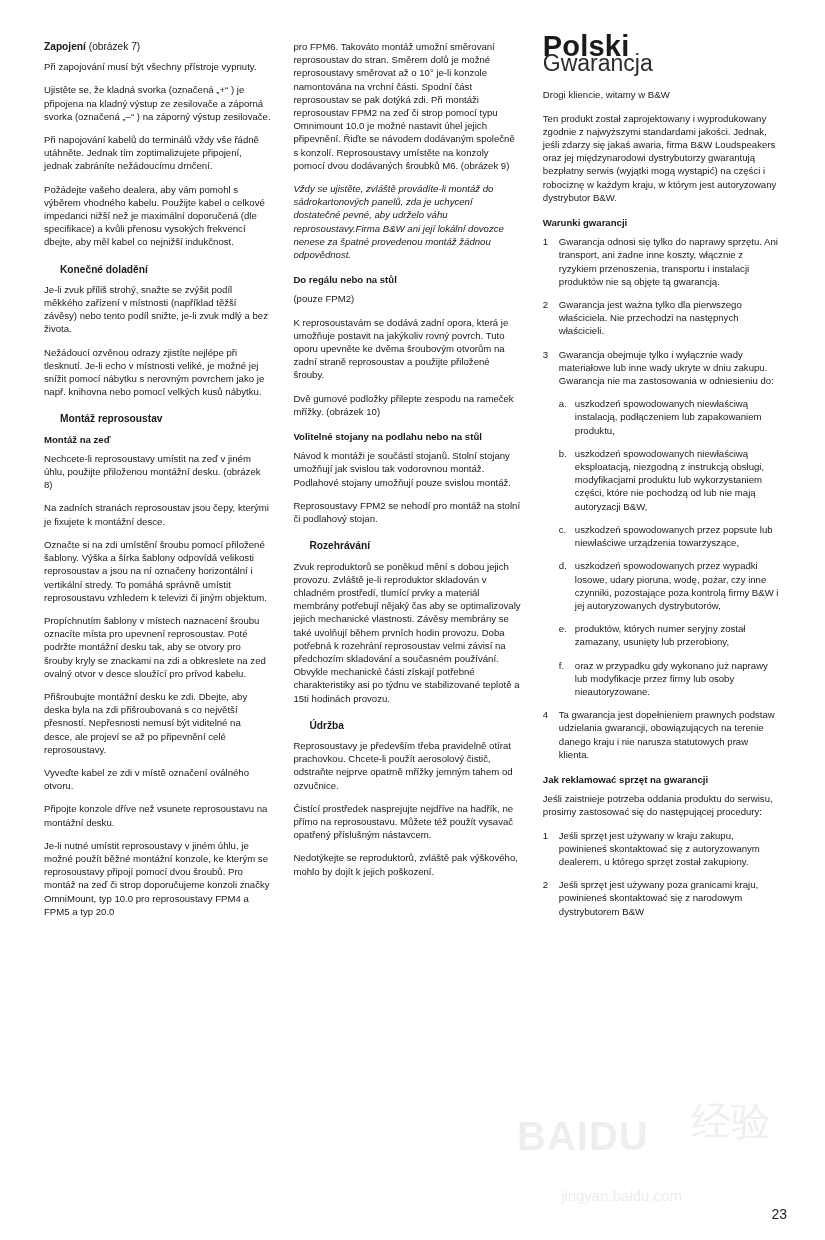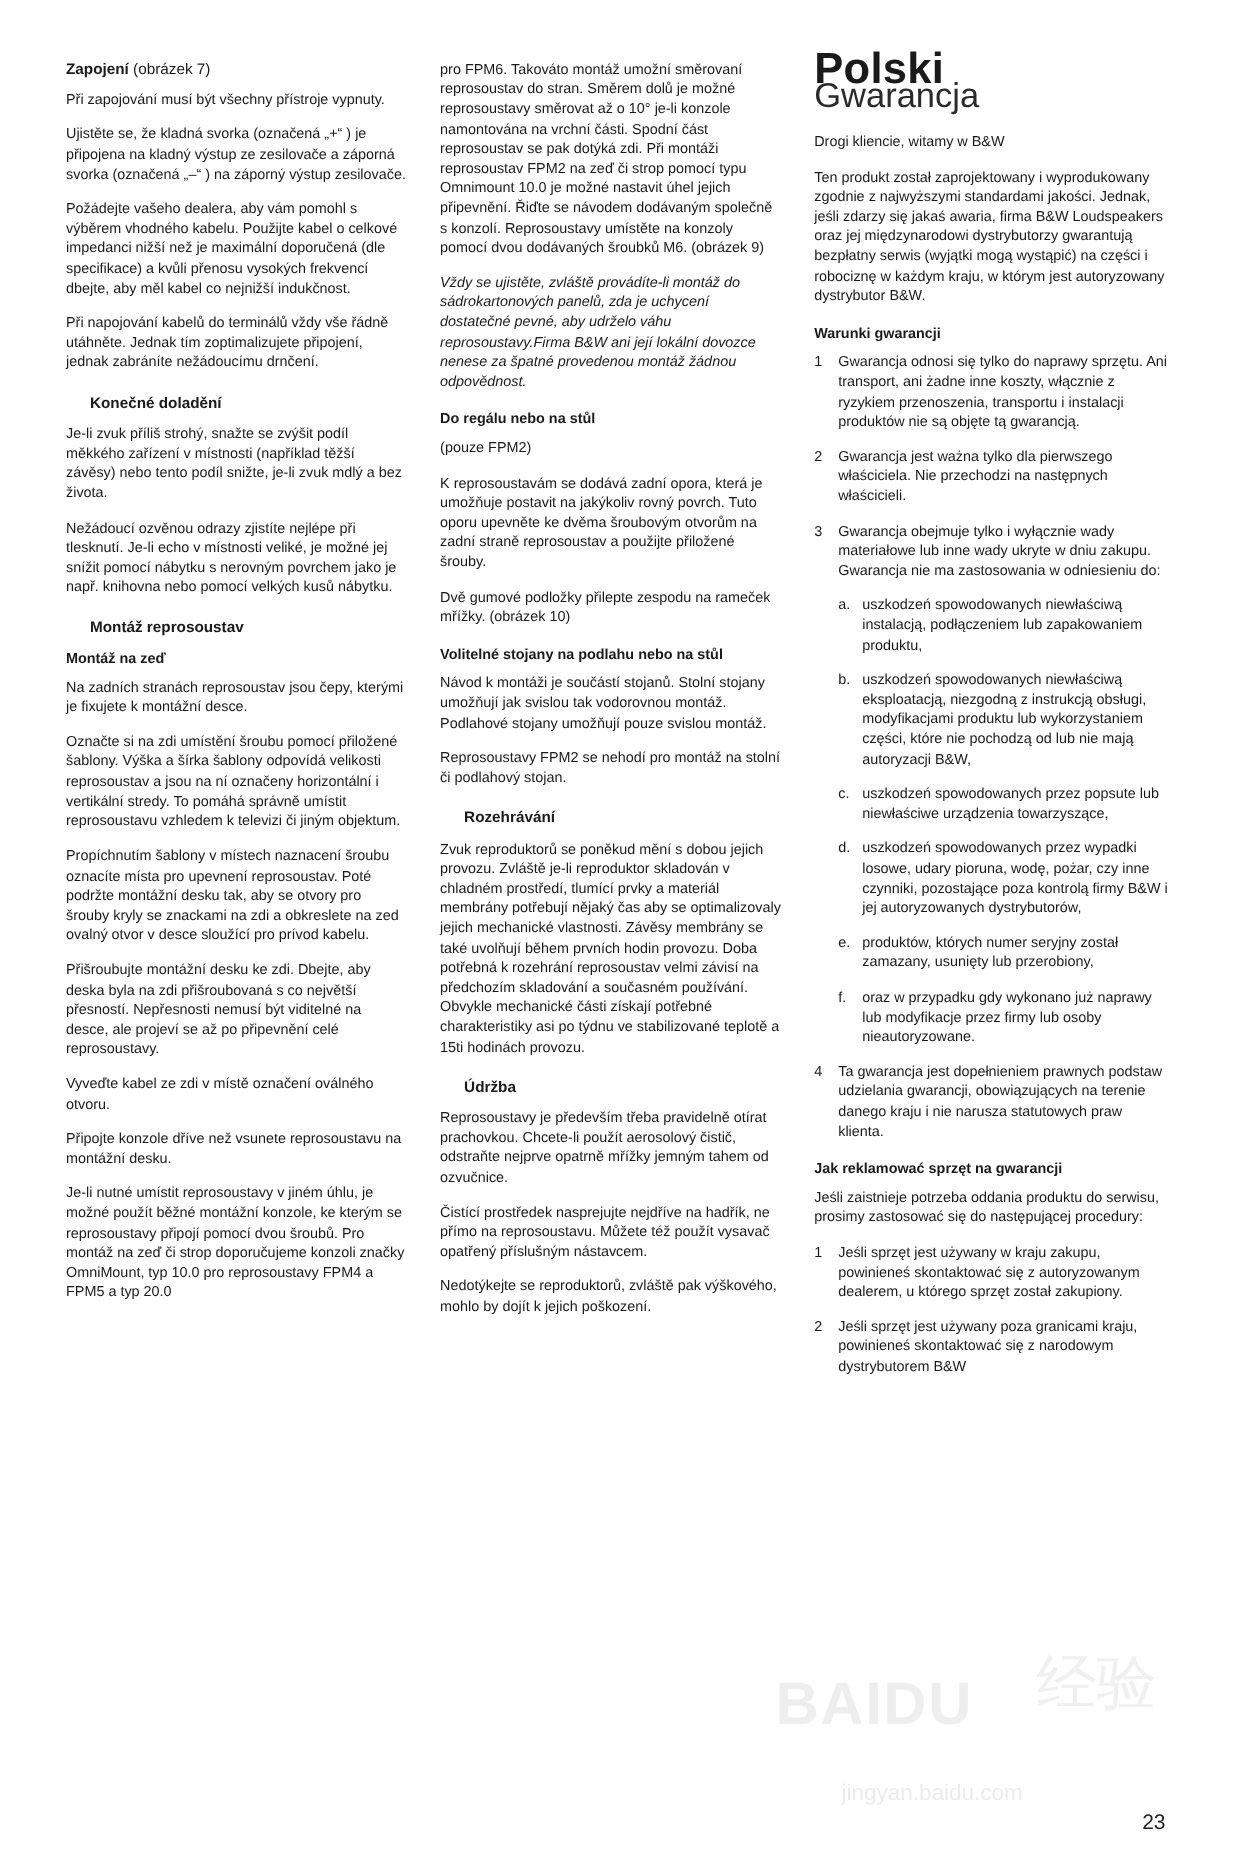--- a/index.html
+++ b/index.html
@@ -96,21 +96,21 @@
   }
   .num-item-sub .marker {
     width: 16px;
     flex: 0 0 16px;
   }
   .num-item-sub .body {
     flex: 1;
   }
   .page-number {
     position: absolute;
-    right: 48px;
+    right: 38px;
     bottom: 18px;
     font-size: 14px;
     color: #222;
   }
   .watermark {
     position: absolute;
     right: 48px;
     bottom: 38px;
     width: 270px;
     height: 110px;
@@ -148,29 +148,30 @@
 <div class="page">
   <div class="cols">
 
     <div class="col col1">
       <div class="h-bold">
         <span>Zapojení</span>
         <span class="normal-inline">(obrázek 7)</span>
       </div>
       <p>Při zapojování musí být všechny přístroje vypnuty.</p>
       <p>Ujistěte se, že kladná svorka (označená „+“ ) je připojena na kladný výstup ze zesilovače a záporná svorka (označená „–“ ) na záporný výstup zesilovače.</p>
+      <p>Při napojování kabelů do terminálů vždy vše řádně utáhněte. Jednak tím zoptimalizujete připojení, jednak zabráníte nežádoucímu drnčení.</p>
       <p>Požádejte vašeho dealera, aby vám pomohl s výběrem vhodného kabelu. Použijte kabel o celkové impedanci nižší než je maximální doporučená (dle specifikace) a kvůli přenosu vysokých frekvencí dbejte, aby měl kabel co nejnižší indukčnost.</p>
-      <p>Při napojování kabelů do terminálů vždy vše řádně utáhněte. Jednak tím zoptimalizujete připojení, jednak zabráníte nežádoucímu drnčení.</p>
 
       <div class="h-bold-top">Konečné doladění</div>
       <p>Je-li zvuk příliš strohý, snažte se zvýšit podíl měkkého zařízení v místnosti (například těžší závěsy) nebo tento podíl snižte, je-li zvuk mdlý a bez života.</p>
       <p>Nežádoucí ozvěnou odrazy zjistíte nejlépe při tlesknutí. Je-li echo v místnosti veliké, je možné jej snížit pomocí nábytku s nerovným povrchem jako je např. knihovna nebo pomocí velkých kusů nábytku.</p>
 
       <div class="h-bold-top">Montáž reprosoustav</div>
       <div class="h-sub-first">Montáž na zeď</div>
+      <p>Nechcete-li reprosoustavy umístit na zeď v jiném úhlu, použijte přiloženou montážní desku. (obrázek 8)</p>
       <p>Na zadních stranách reprosoustav jsou čepy, kterými je fixujete k montážní desce.</p>
       <p>Označte si na zdi umístění šroubu pomocí přiložené šablony. Výška a šírka šablony odpovídá velikosti reprosoustav a jsou na ní označeny horizontální i vertikální stredy. To pomáhá správně umístit reprosoustavu vzhledem k televizi či jiným objektum.</p>
       <p>Propíchnutím šablony v místech naznacení šroubu oznacíte místa pro upevnení reprosoustav. Poté podržte montážní desku tak, aby se otvory pro šrouby kryly se znackami na zdi a obkreslete na zed ovalný otvor v desce sloužící pro prívod kabelu.</p>
       <p>Přišroubujte montážní desku ke zdi. Dbejte, aby deska byla na zdi přišroubovaná s co největší přesností. Nepřesnosti nemusí být viditelné na desce, ale projeví se až po připevnění celé reprosoustavy.</p>
       <p>Vyveďte kabel ze zdi v místě označení oválného otvoru.</p>
       <p>Připojte konzole dříve než vsunete reprosoustavu na montážní desku.</p>
       <p><span>Je-li nutné umístit reprosoustavy v jiném úhlu, je možné použít běžné montážní konzole, ke kterým se reprosoustavy připojí pomocí dvou šroubů. Pro montáž na zeď či strop doporučujeme konzoli značky OmniMount, typ 10.0 pro reprosoustavy FPM4 a FPM5 a typ 20.0</span></p>
     </div>
 
     <div class="col col2">

